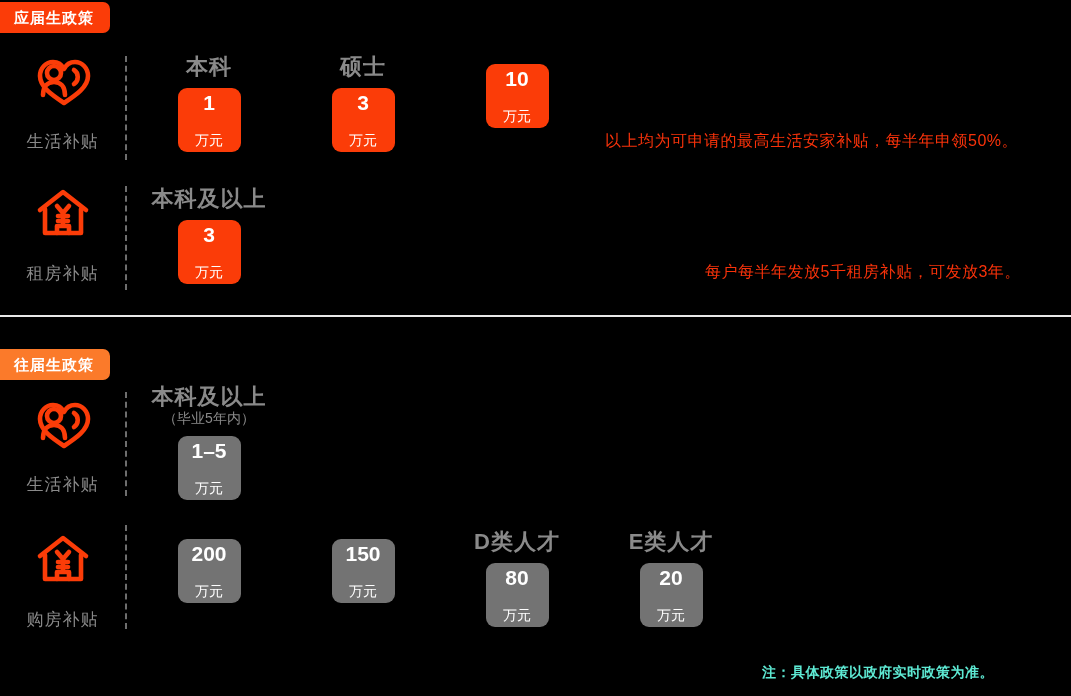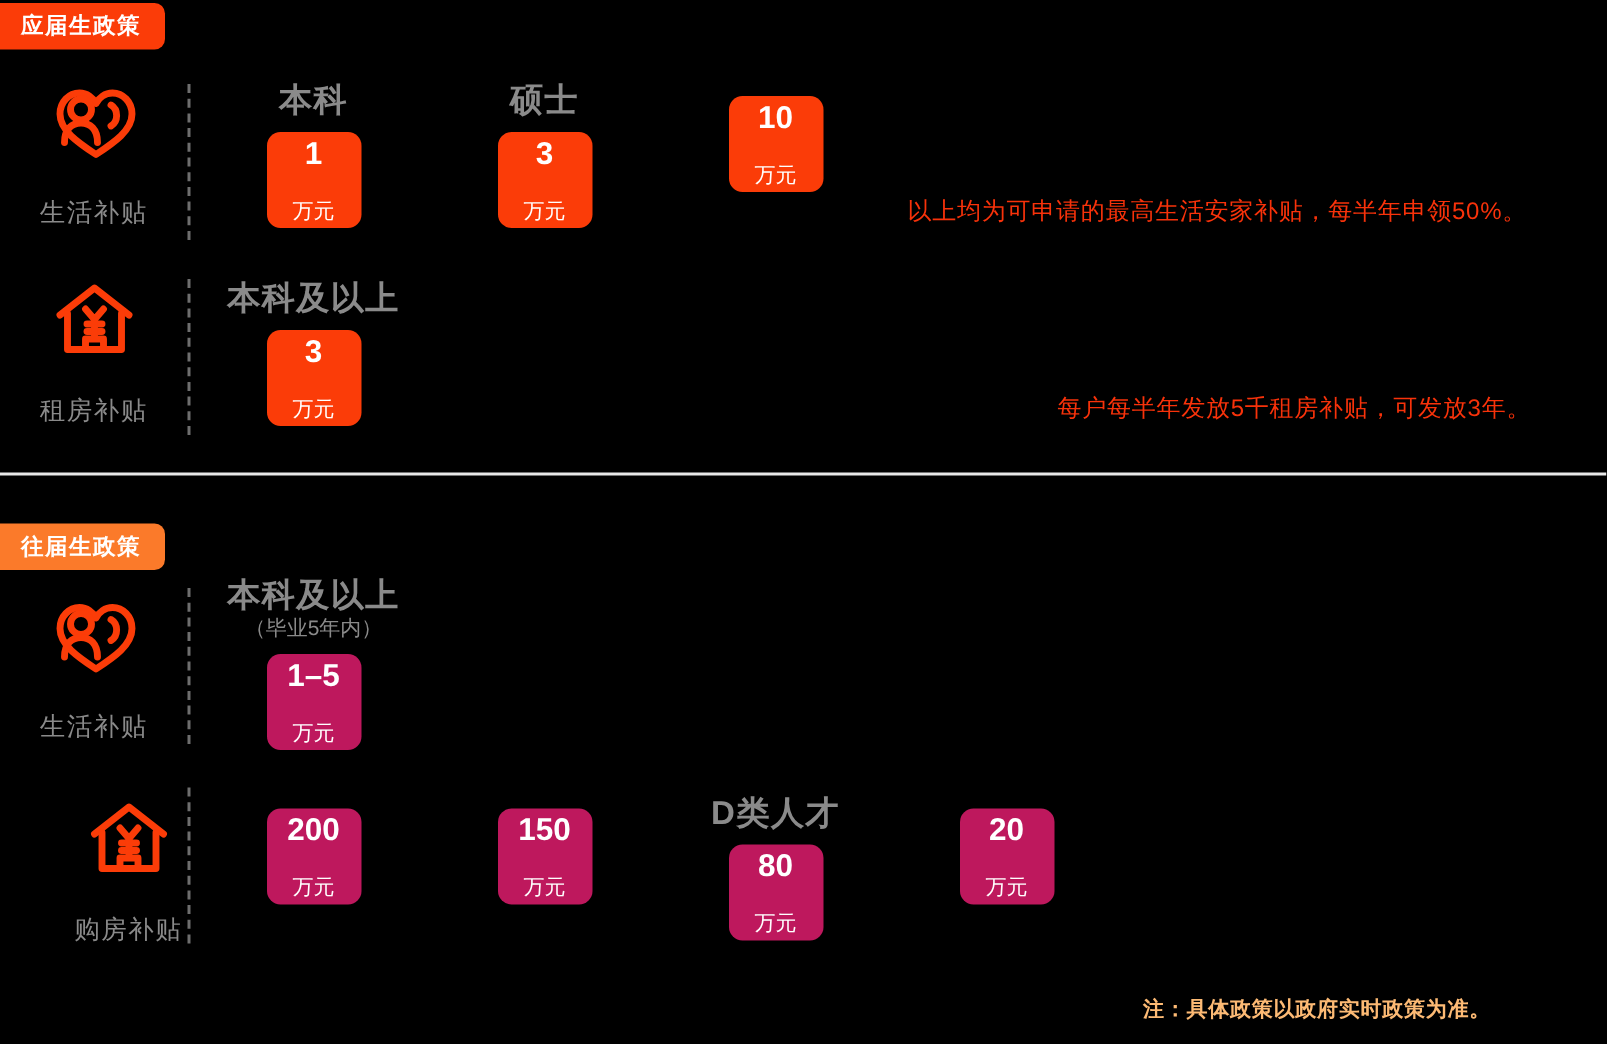--- a/index.html
+++ b/index.html
@@ -46,31 +46,31 @@
   }
   .col .colsub{
     font-size:14px;color:#8a8a8a;font-weight:400;letter-spacing:0px;
     white-space:nowrap;line-height:18px;
   }
   .chip{
     width:63px;height:64px;border-radius:9px;margin:9px auto 0 auto;
     display:flex;flex-direction:column;align-items:center;justify-content:center;
   }
   .chip.hot{background:#fb3c08;}
-  .chip.warm{background:#be185d;}
+  .chip.warm{background:#737373;}
   .chip .amt{font-size:21px;font-weight:700;color:#fff;line-height:23px;}
   .chip .unit{font-size:14px;font-weight:400;color:#fff;line-height:18px;margin-top:17px;}
 
   
   .note{
     position:absolute;font-size:16px;font-weight:400;color:#f8320a;
     letter-spacing:0.5px;white-space:nowrap;
   }
   .footnote{
-    position:absolute;font-size:14px;font-weight:700;color:#fdba74;
+    position:absolute;font-size:14px;font-weight:700;color:#5eead4;
     letter-spacing:0.5px;white-space:nowrap;
   }
 </style>
 </head>
 <body>
 
 <div class="badge hot" style="top:2px;">应届生政策</div>
 
 <div class="vdash" style="top:56px;height:104px;"></div>
 <div class="vdash" style="top:186px;height:104px;"></div>
@@ -156,21 +156,21 @@
 
 <div class="col" style="left:132px;top:385px;">
   <div class="coltitle">本科及以上</div>
   <div class="colsub">（毕业5年内）</div>
   <div class="chip warm">
     <span class="amt">1–5</span>
     <span class="unit">万元</span>
   </div>
 </div>
 
-<div class="cat" style="top:533px;padding-left:23px;">
+<div class="cat" style="top:533px;">
   <span class="glyph">
     <svg width="58" height="52" viewBox="0 0 58 52" fill="none" stroke="#fb3c08" stroke-width="4.6" stroke-linecap="round" stroke-linejoin="round">
       <path d="M6 23 L29 5 L52 23"></path>
       <path d="M11 22 L11 46 L47 46 L47 22"></path>
       <path d="M23 19 L29 26 L35 19"></path>
       <path d="M24 29 L34 29"></path>
       <path d="M24 34 L34 34"></path>
       <path d="M29 26 L29 38"></path>
       <path d="M23 46 L23 39 L35 39 L35 46"></path>
     </svg>
@@ -191,19 +191,20 @@
   </div>
 </div>
 <div class="col" style="left:440px;top:530px;">
   <div class="coltitle">D类人才</div>
   <div class="chip warm">
     <span class="amt">80</span>
     <span class="unit">万元</span>
   </div>
 </div>
 <div class="col" style="left:594px;top:530px;">
+  <div class="coltitle">E类人才</div>
   <div class="chip warm">
     <span class="amt">20</span>
     <span class="unit">万元</span>
   </div>
 </div>
 
 <div class="footnote" style="left:762px;top:664px;">注：具体政策以政府实时政策为准。</div>
 
 </body></html>

